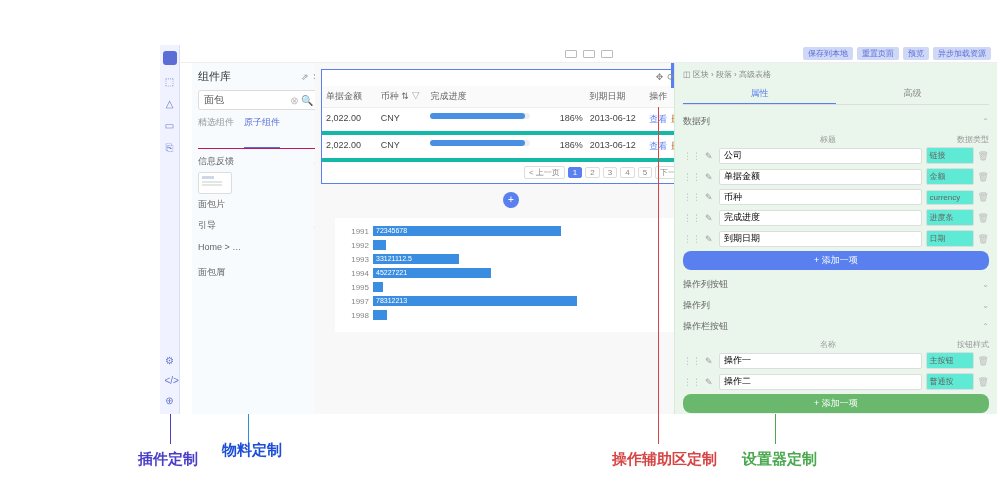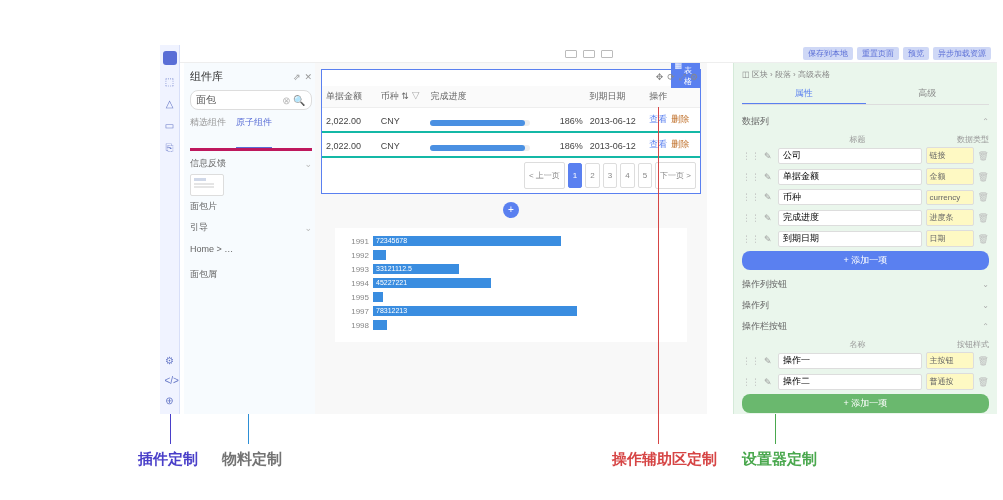--- a/index.html
+++ b/index.html
@@ -6,79 +6,79 @@
 body{background:#fff;width:1003px;height:500px;position:relative;font-size:10px;color:#333}
 .leftrail{position:absolute;left:160px;top:45px;width:20px;bottom:86px;background:#f0f3ff;border-right:1px solid #d8dff8;display:flex;flex-direction:column;align-items:center;padding-top:6px;gap:12px}
 .leftrail .logo{width:14px;height:14px;background:#5a6ed6;border-radius:3px}
 .leftrail .ic{width:10px;height:10px;color:#6a7bc8;font-size:10px;line-height:10px;text-align:center}
 .rail-bottom{margin-top:auto;margin-bottom:8px;display:flex;flex-direction:column;gap:10px}
 .toolbar{position:absolute;left:180px;right:6px;top:45px;height:18px;border-bottom:1px solid #eee;display:flex;align-items:center;padding:0 6px;gap:4px}
 .toolbar .center{position:absolute;left:50%;transform:translateX(-50%);display:flex;gap:6px}
 .toolbar .center span{width:12px;height:8px;border:1px solid #bbb;border-radius:1px}
 .toolbar .right{margin-left:auto;display:flex;gap:4px}
 .toolbar .btn{background:#cfd8f6;color:#5a6ed6;padding:1px 5px;border-radius:2px;font-size:8px}
-.panel{position:absolute;left:184px;top:63px;width:135px;bottom:86px;background:#f7fbfe;border-right:1px solid #e5eff5;padding:6px}
+.panel{position:absolute;left:192px;top:63px;width:135px;bottom:86px;background:#f7fbfe;border-right:1px solid #e5eff5;padding:6px}
 .panel-hd{display:flex;align-items:center;font-size:11px;font-weight:500;margin-bottom:6px}
 .panel-hd .hd-ic{margin-left:auto;color:#999;font-size:9px;display:flex;gap:4px}
-.search{display:flex;align-items:center;background:#fff;border:1px solid #ddd;border-radius:8px;padding:2px 5px;font-size:10px;color:#555;margin-bottom:6px}
+.search{display:flex;align-items:center;background:#fff;border:1px solid #ddd;border-radius:3px;padding:2px 5px;font-size:10px;color:#555;margin-bottom:6px}
 .search .sic{margin-left:auto;color:#bbb;display:flex;gap:3px}
-.tabs{display:flex;gap:10px;font-size:9px;color:#999;border-bottom:3px solid #be185d;padding-bottom:3px;margin-bottom:6px}
+.tabs{display:flex;gap:10px;font-size:9px;color:#999;border-bottom:1px solid #be185d;padding-bottom:3px;margin-bottom:6px}
 .tabs .active{color:#5a6ed6;border-bottom:1.5px solid #5a6ed6;padding-bottom:18px;margin-bottom:-3px}
 .cat{font-size:9px;color:#666;margin:6px 0 4px;display:flex;align-items:center}
 .cat::after{content:"⌄";margin-left:auto;color:#bbb}
 .thumb{width:34px;height:22px;background:#fff;border:1px solid #ddd;border-radius:2px;margin-bottom:4px;position:relative}
 .thumb::before{content:"";position:absolute;left:3px;top:3px;width:12px;height:3px;background:#d0d8e8}
 .thumb::after{content:"";position:absolute;left:3px;top:8px;width:20px;height:2px;background:#e5e5e5;box-shadow:0 3px 0 #e5e5e5}
 .comp{font-size:9px;color:#666;margin-bottom:8px}
 .canvas{position:absolute;left:315px;top:63px;right:296px;bottom:86px;background:#f8f8f8;overflow:hidden}
 .tbl-wrap{margin:6px;border:1px solid #5a80f0;position:relative;background:#fff}
 .tbl-tag{position:absolute;right:0;top:-14px;display:flex;align-items:center;background:#5a80f0;color:#fff;font-size:8px;padding:1px 3px;gap:2px}
 .tbl-tag .ti{font-size:8px}
 .tbl-tag2{background:#e8f0ff;color:#5a80f0;padding:1px 3px;font-size:8px}
 .tbl-tb{position:absolute;right:2px;top:2px;display:flex;gap:4px;font-size:9px;color:#888}
 .tbl-hd{display:flex;background:#fafafa;border-bottom:1px solid #eee;font-size:9px;color:#666;padding:4px 0;margin-top:16px}
 .tbl-hd>div,.tbl-row>div{padding:0 4px}
 .c1{width:55px}.c2{width:50px}.c3{width:130px}.c4{width:30px}.c5{width:60px}.c6{width:55px}
-.tbl-row{display:flex;border-bottom:2px solid #14b8a6;font-size:9px;color:#444;padding:5px 0;align-items:flex-end}
+.tbl-row{display:flex;border-bottom:4px solid #14b8a6;font-size:9px;color:#444;padding:5px 0;align-items:flex-start}
 .prog{height:6px;background:#eee;border-radius:3px;position:relative;width:100px}
 .prog::before{content:"";position:absolute;left:0;top:0;bottom:0;width:95%;background:#4a90e2;border-radius:3px}
 .link{color:#5a80f0;margin-right:4px}
 .del{color:#c0702a}
 .pager{display:flex;justify-content:flex-end;gap:3px;padding:4px;font-size:8px;align-items:center}
-.pager span{border:1px solid #ddd;padding:7px 4px;color:#888;border-radius:2px}
+.pager span{border:1px solid #ddd;padding:0 4px;color:#888;border-radius:2px}
 .pager .cur{background:#5a80f0;color:#fff;border-color:#5a80f0}
 .addbtn{width:16px;height:16px;border-radius:50%;background:#5a80f0;color:#fff;margin:8px auto;text-align:center;line-height:16px;font-size:10px}
 .chart{margin:10px 20px;background:#fff;padding:8px}
 .bar-row{display:flex;align-items:center;margin-bottom:4px;font-size:8px;color:#888}
 .bar-row .yr{width:30px;text-align:right;padding-right:4px}
 .bar-row .bar{height:10px;background:#3a8de0;color:#fff;font-size:7px;line-height:10px;padding-left:3px}
-.right-panel{position:absolute;right:6px;top:63px;width:264px;bottom:86px;background:#eaf6ec;border-left:1px solid #d5ead9;padding:6px 8px;overflow:hidden}
+.right-panel{position:absolute;right:6px;top:63px;width:323px;bottom:86px;background:#eaf6ec;border-left:1px solid #d5ead9;padding:6px 8px;overflow:hidden}
 .crumb{font-size:8px;color:#888;margin-bottom:4px}
 .rtabs{display:flex;font-size:9px;border-bottom:1px solid #ddd;margin-bottom:6px}
 .rtabs>div{flex:1;text-align:center;padding:3px;color:#888}
 .rtabs .active{color:#5a80f0;border-bottom:1.5px solid #5a80f0}
 .sec{font-size:9px;color:#666;display:flex;align-items:center;padding:4px 0}
 .sec::after{content:"⌃";margin-left:auto;color:#aaa;font-size:8px}
 .sec.coll::after{content:"⌄"}
 .cols{display:flex;font-size:8px;color:#999;padding:2px 0}
 .cols>div{flex:1;text-align:right}
 .fld{display:flex;align-items:center;gap:4px;margin-bottom:4px;font-size:9px}
 .fld .drag{color:#bbb;cursor:move}
 .fld .ic2{color:#999;width:10px}
 .fld input{flex:1;border:1px solid #ddd;background:#fff;padding:2px 4px;font-size:9px;border-radius:2px;min-width:0}
-.fld .type{width:48px;border:1px solid #ddd;background:#fef9c3;padding:2px 3px;font-size:8px;color:#666;border-radius:2px;white-space:nowrap;overflow:hidden}
+.fld .type{width:48px;border:1px solid #ddd;background:#5eead4;padding:2px 3px;font-size:8px;color:#666;border-radius:2px;white-space:nowrap;overflow:hidden}
 .fld .del2{color:#bbb}
 .addline{background:#6ab86e;color:#fff;text-align:center;padding:3px;font-size:9px;border-radius:8px;margin:4px 0}
 .addline.blue{background:#5a80f0}
 .annot{position:absolute;font-size:15px;font-weight:700}
 .line{position:absolute;width:1px}
 .v1{left:170px;top:414px;height:30px;background:#4a3fc9}
 .a1{left:138px;top:450px;color:#4a3fc9}
 .v2{left:248px;top:414px;height:30px;background:#2d8fd6}
-.a2{left:222px;top:450px;color:#737373}
+.a2{left:222px;top:441px;color:#1d4ed8}
 .v3{left:658px;top:107px;height:337px;background:#d64545}
 .a3{left:612px;top:450px;color:#d64545}
 .v4{left:775px;top:414px;height:30px;background:#4aa84e}
 .a4{left:742px;top:450px;color:#4aa84e}
 </style>
 </head>
 <body>
 
 <div class="leftrail">
   <div class="logo"></div>

